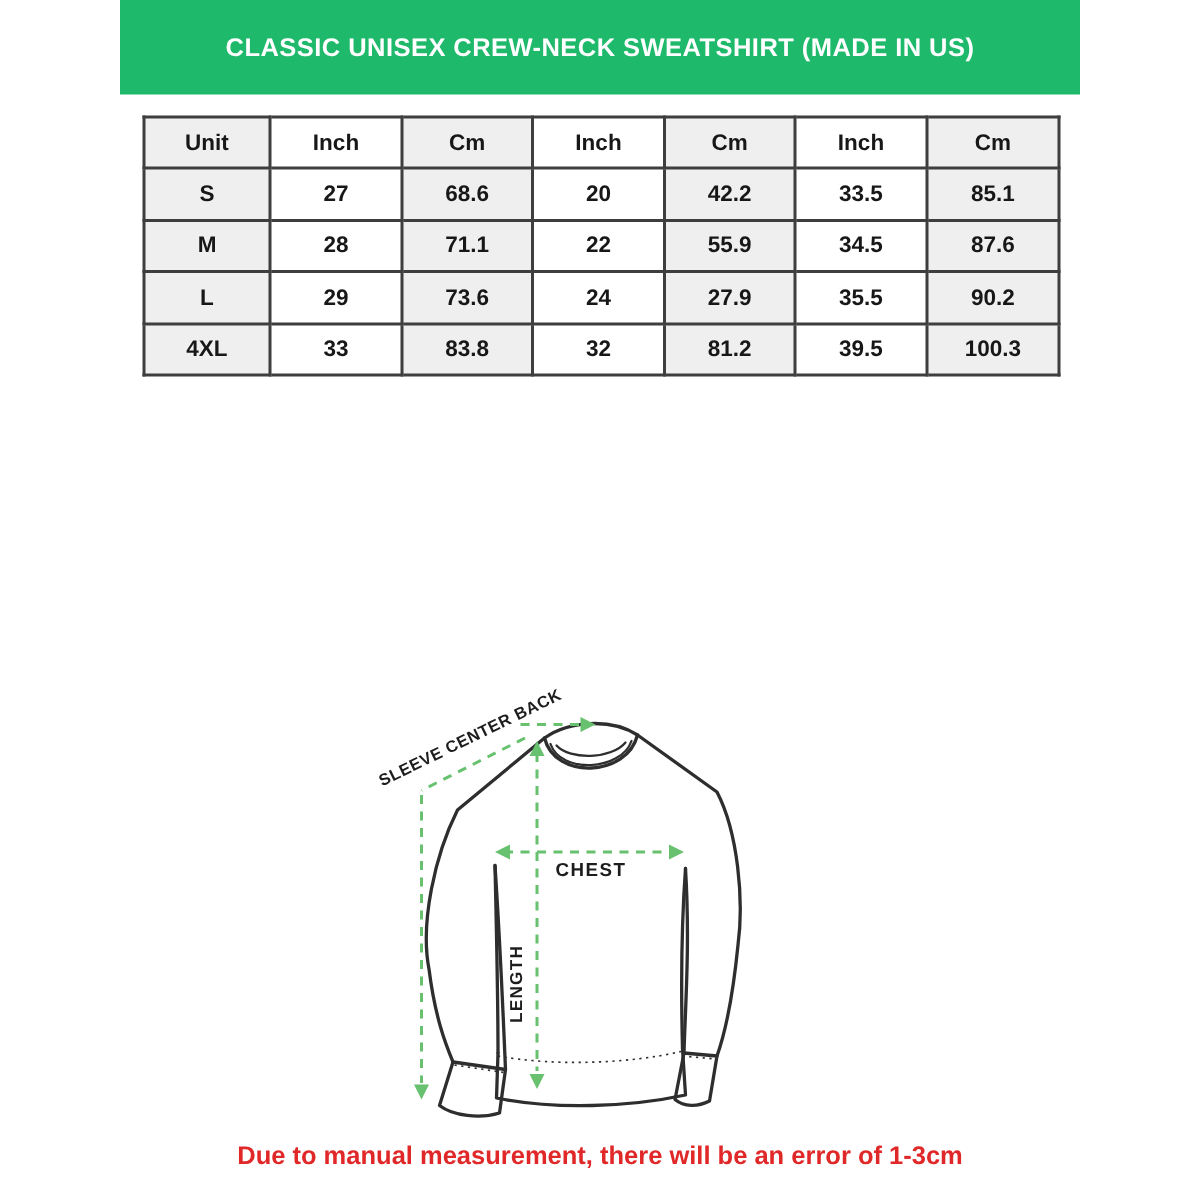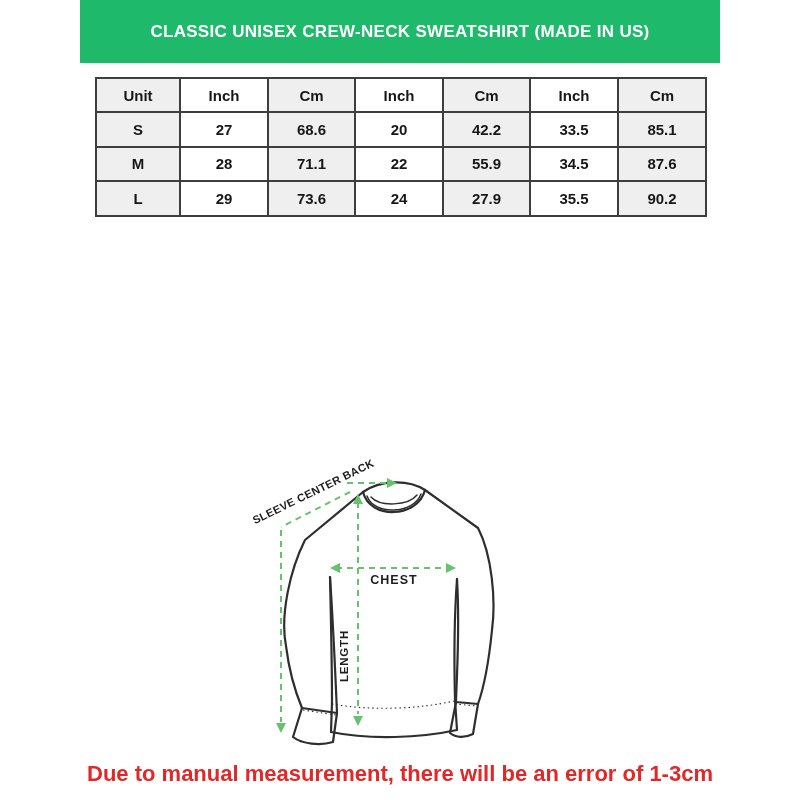--- a/index.html
+++ b/index.html
@@ -27,21 +27,21 @@
   .w{background:#ffffff;margin-left:36px;}
   .diagram{position:absolute;left:240px;top:450px;width:340px;height:320px;}
   .shirt{stroke:#2e2e2e;fill:none;stroke-width:2.2;stroke-linecap:round;stroke-linejoin:round;}
   .shirt-thin{stroke:#2e2e2e;fill:none;stroke-width:1.5;stroke-linecap:round;}
   .stitch{stroke:#2e2e2e;fill:none;stroke-width:1.1;stroke-dasharray:1.5 3;}
   .mline{stroke:#67c16e;fill:none;stroke-width:2;stroke-dasharray:6 5;}
   .mhead{fill:#67c16e;stroke:none;}
   .dlabel{font-family:"Liberation Sans",sans-serif;font-weight:700;fill:#1d1d1d;}
   .note{
     position:absolute;left:0;top:761px;width:800px;text-align:center;
-    color:#e12828;font-size:22px;font-weight:700;
+    color:#e12828;font-size:17px;font-weight:700;
   }
 </style>
 </head>
 <body>
 
 <div class="page">
 
   <div class="titlebar">
     <span class="title">CLASSIC UNISEX CREW-NECK SWEATSHIRT (MADE IN US)</span>
   </div>
@@ -86,20 +86,29 @@
     </tr>
     <tr>
       <td class="g">L</td>
       <td class="w">29</td>
       <td class="g">73.6</td>
       <td class="w">24</td>
       <td class="g">27.9</td>
       <td class="w">35.5</td>
       <td class="g">90.2</td>
     </tr>
+    <tr>
+      <td class="g">4XL</td>
+      <td class="w">33</td>
+      <td class="g">83.8</td>
+      <td class="w">32</td>
+      <td class="g">81.2</td>
+      <td class="w">39.5</td>
+      <td class="g">100.3</td>
+    </tr>
   </tbody>
     </table>
 
   <svg class="diagram" viewBox="0 0 340 320" width="340" height="320">
 
     <g>
       <path class="shirt" d="M123 42 L65 90 C50 120 40 165 46 196 C50 228 57 246 62 258"></path>
       <path class="shirt" d="M62 258 L53 287 C62 294 80 296 93 292 L97 263 C95 215 93 172 90 127"></path>
       <path class="shirt" d="M62 258 L97 263"></path>
       <path class="shirt" d="M90 127 C91 170 92 215 92 252"></path>

